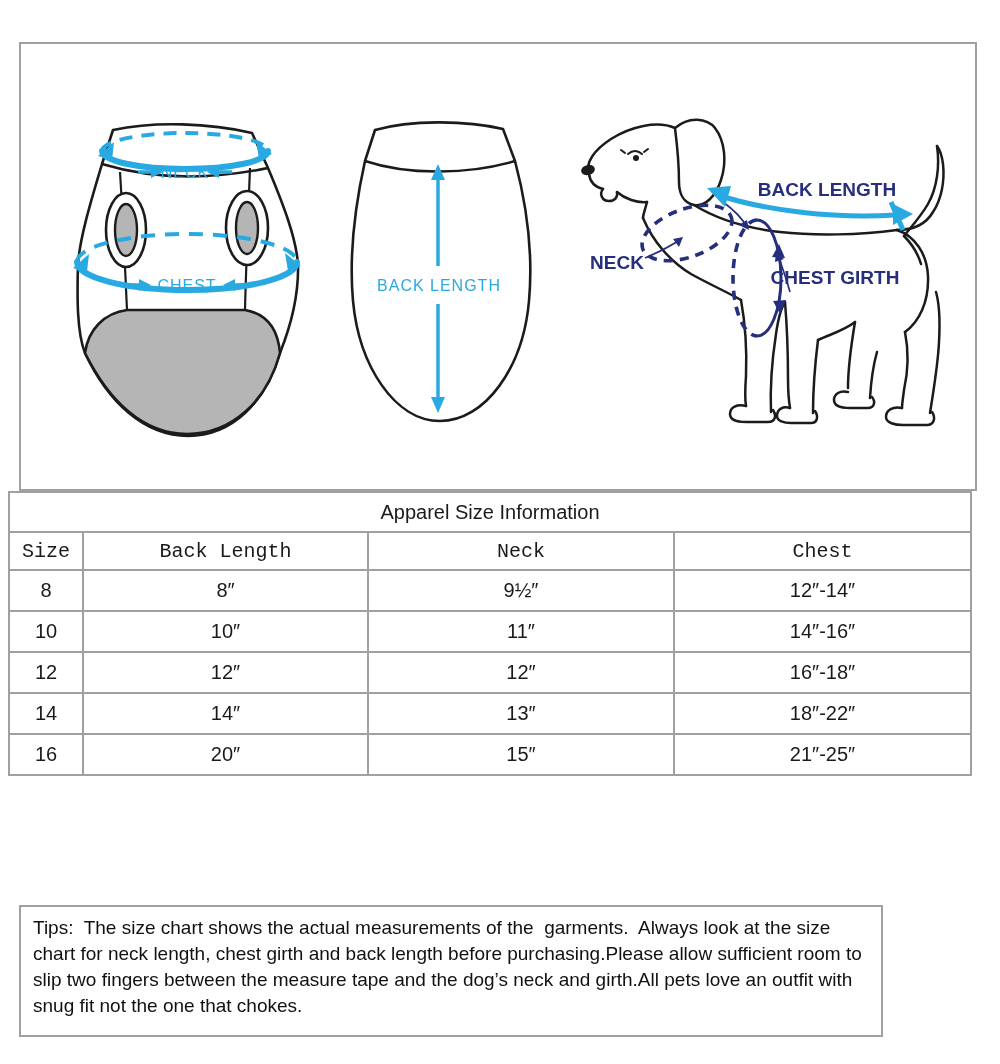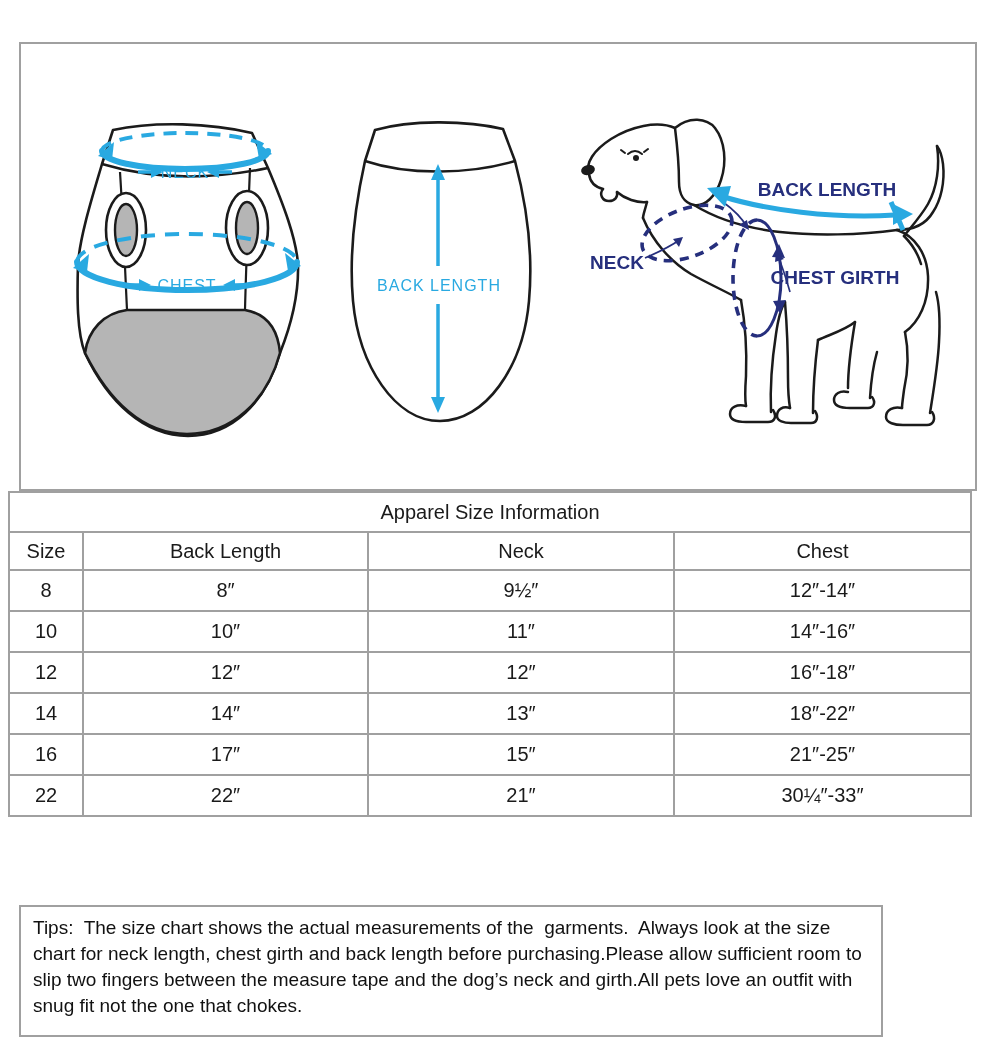--- a/index.html
+++ b/index.html
@@ -22,21 +22,21 @@
   table.size-table{
     border-collapse:collapse;width:962px;table-layout:fixed;
   }
   table.size-table td{
     border:2px solid #a0a0a0;text-align:center;
     font-size:20px;color:#1a1a1a;padding:0;
   }
   td.title-cell{
     text-align:left;padding-left:22px;height:38px;font-size:21px;
   }
-  tr.head-row td{height:36px;}
+  tr.head-row td{height:36px;font-family:Liberation Mono, monospace;}
   tr.data-row td{height:39px;}
   col.c-size{width:74px;}
   col.c-back{width:285px;}
   col.c-neck{width:306px;}
   col.c-chest{width:297px;}
   
   .tips{
     position:absolute;left:19px;top:905px;width:864px;box-sizing:border-box;
     border:2px solid #a0a0a0;background:#fff;
     padding:8px 12px 16px 12px;
@@ -225,27 +225,21 @@
       <td>16″-18″</td>
     </tr>
     <tr class="data-row">
       <td>14</td>
       <td>14″</td>
       <td>13″</td>
       <td>18″-22″</td>
     </tr>
     <tr class="data-row">
       <td>16</td>
-      <td>17″</td>
+      <td>20″</td>
       <td>15″</td>
       <td>21″-25″</td>
-    </tr>
-    <tr class="data-row">
-      <td>22</td>
-      <td>22″</td>
-      <td>21″</td>
-      <td>30¼″-33″</td>
     </tr>
   </tbody>
     </table>
 </div>
 
 <div class="tips">Tips:  The size chart shows the actual measurements of the  garments.  Always look at the size chart for neck length, chest girth and back length before purchasing.Please allow sufficient room to slip two fingers between the measure tape and the dog’s neck and girth.All pets love an outfit with snug fit not the one that chokes.</div>
 
 </body></html>

